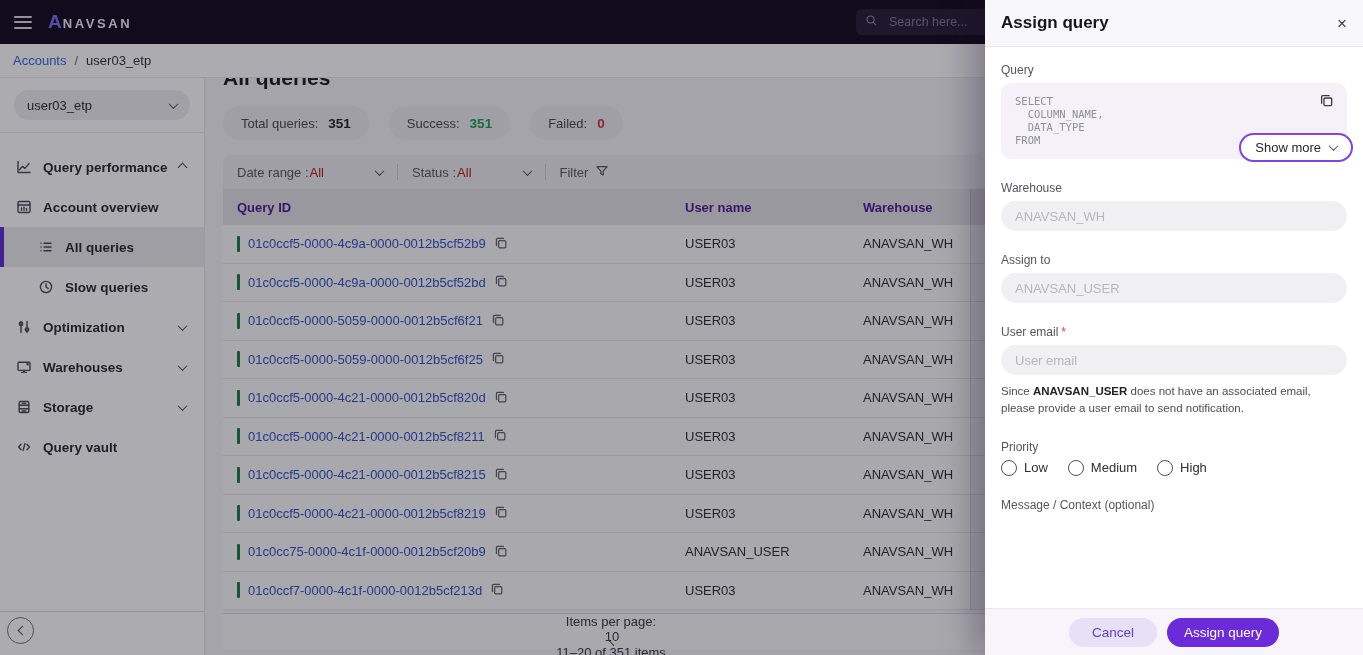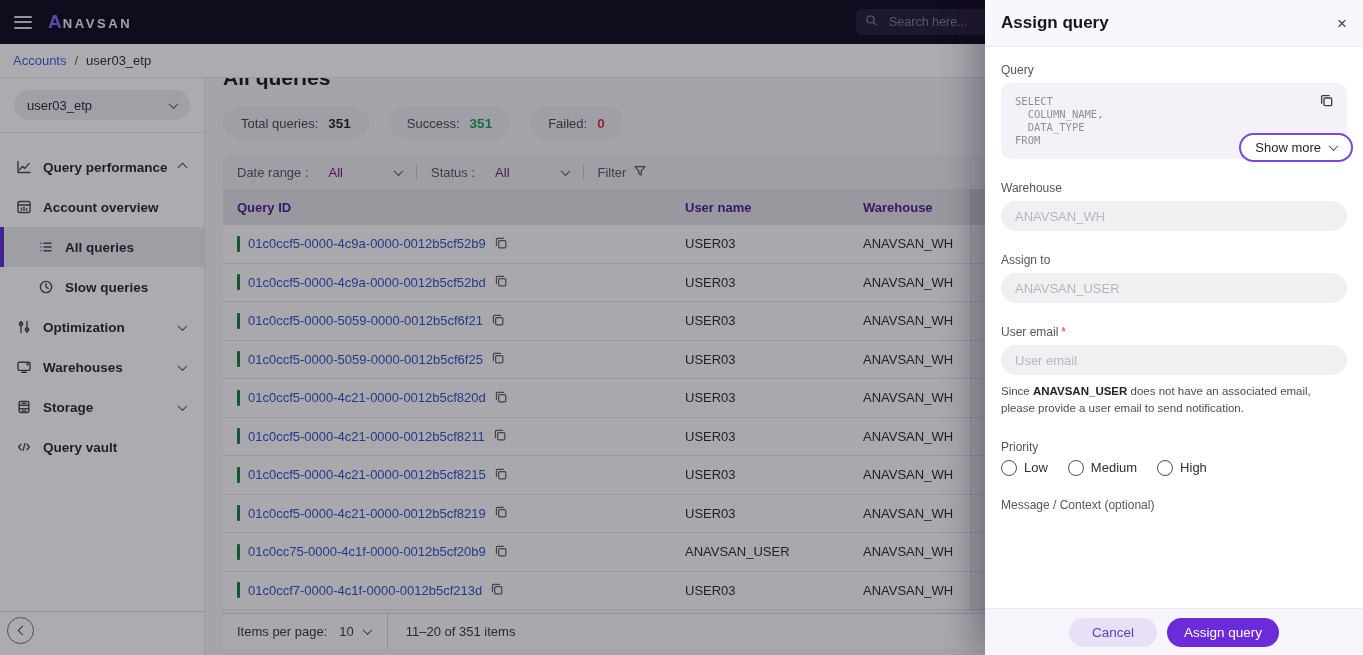--- a/index.html
+++ b/index.html
@@ -51,38 +51,38 @@
 
   
   .main { position:absolute; left:205px; top:78px; width:780px; bottom:0; background:#f5f5f6; overflow:hidden; }
   .title { position:absolute; top:-12px; left:18px; margin:0; font-size:21px; font-weight:700; color:#1d1d23; }
   .chips { position:absolute; top:28px; left:18px; display:flex; gap:20px; }
   .chip { height:34px; padding:0 18px; border-radius:18px; background:#ededef; display:flex;
     align-items:center; gap:10px; font-size:13px; color:#4a4a52; }
   .chip b { font-size:13.5px; }
   .filterbar { position:absolute; top:77px; left:18px; right:0; height:34px; background:#ededef;
     border-radius:8px 8px 0 0; display:flex; align-items:center; padding:0 14px; font-size:13px; color:#5a5a62; }
-  .f-value { color:#701a75; margin:0 52px 0 20px; }
+  .f-value { color:#b91c1c; margin:0 52px 0 1px; }
   .vdiv { width:1px; height:16px; background:#c9c9ce; margin:0 14px; }
   .filter-lbl { margin-right:7px; cursor:pointer; }
 
   .table { position:absolute; top:111px; left:18px; right:0; bottom:84px; }
   .thead { height:36px; background:#e2e2e5; display:grid; grid-template-columns:448px 178px 1fr;
     align-items:center; padding-left:14px; font-weight:700; font-size:13px; color:#4c1d95; }
   .row { height:38.5px; background:#fafafb; border-bottom:1px solid #e3e3e6; display:grid;
     grid-template-columns:448px 178px 1fr; align-items:center; padding-left:14px; font-size:13px; color:#2e2e35; }
   .qcell { display:flex; align-items:center; gap:8px; }
   .qbar { width:3px; height:16px; background:var(--green-bar,#1e7e43); border-radius:1px; }
   .qlink { color:var(--query-link,#3354c4); text-decoration:none; cursor:pointer; }
   .copy-btn { display:inline-flex; cursor:pointer; }
   .col-strip { position:absolute; top:0; right:0; width:15px; height:421px;
     background:rgba(40,40,60,0.07); border-left:1px solid rgba(40,40,60,0.12); }
   .pagefoot { position:absolute; left:18px; right:0; top:535px; height:36px; background:#fafafb;
     border-top:1px solid #d8d8db; display:flex; align-items:center; padding-left:14px;
-    font-size:13px; color:#3a3a42; }
+    font-size:13px; color:#3a3a42;flex-direction:column; }
   .pf-value { margin:0 10px 0 12px; }
   .pagefoot .vdiv { height:36px; margin:0 18px 0 16px; background:#d8d8db; }
 
   
   .chev { display:inline-block; width:7px; height:7px; border-right:1.6px solid #4e4e57;
     border-bottom:1.6px solid #4e4e57; transform:rotate(45deg) translate(-1px,-1px); }
   .chev.up { transform:rotate(-135deg); }
   .chev.left { transform:rotate(135deg); margin-left:3px; }
 
   

